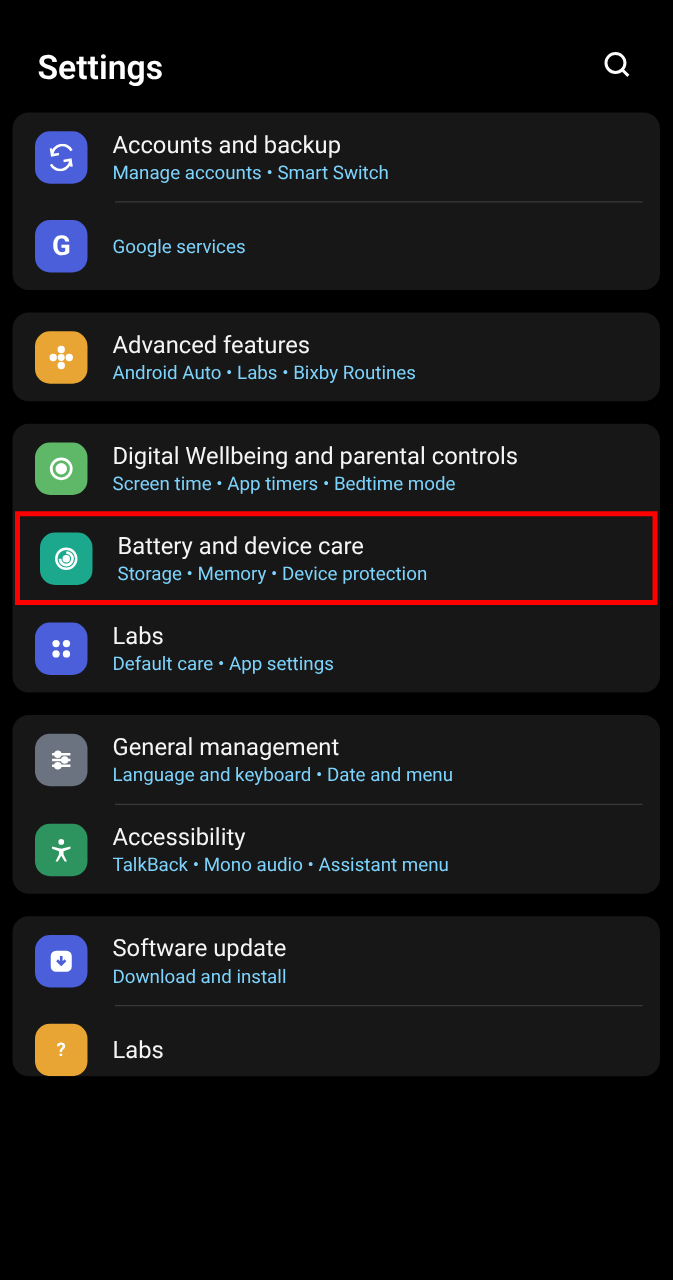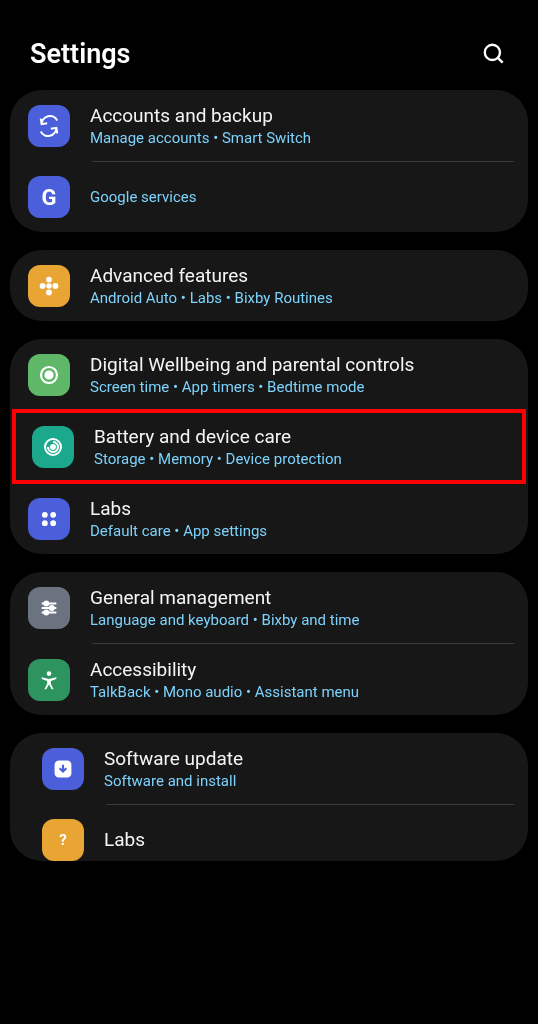--- a/index.html
+++ b/index.html
@@ -7,40 +7,39 @@
       width: 538px;
       height: 1024px;
       background: #000;
       font-family: -apple-system, BlinkMacSystemFont, 'Segoe UI', Roboto, sans-serif;
       color: #fff;
       overflow: hidden;
     }
     .header {
       display: flex;
       justify-content: space-between;
-      align-items: center;
       padding: 38px 30px 24px 30px;
       gap: 12px;
     }
     .header-title {
       font-size: 27px;
       font-weight: 600;
       color: #fff;
     }
     .search-btn {
       width: 28px;
       height: 28px;
       display: flex;
       align-items: center;
       justify-content: center;
       cursor: pointer;
     }
     .group {
       background: #171717;
-      border-radius: 32px;
+      border-radius: 13px;
       margin: 0 10px 18px 10px;
       overflow: hidden;
     }
     .item {
       display: flex;
       align-items: center;
       padding: 14px 18px;
       cursor: pointer;
       position: relative;
     }
@@ -198,49 +197,49 @@
         <line x1="4" y1="7" x2="20" y2="7"></line>
         <circle cx="9" cy="7" r="2.2" fill="#fff"></circle>
         <line x1="4" y1="12" x2="20" y2="12"></line>
         <circle cx="15" cy="12" r="2.2" fill="#fff"></circle>
         <line x1="4" y1="17" x2="20" y2="17"></line>
         <circle cx="9" cy="17" r="2.2" fill="#fff"></circle>
       </svg>
     </div>
     <div class="item-text">
       <div class="item-title">General management</div>
-      <div class="item-subtitle">Language and keyboard  •  Bixby and time</div>
+      <div class="item-subtitle">Language and keyboard  •  Date and menu</div>
     </div>
   </div>
   <div class="divider"></div>
   <div class="item">
     <div class="icon-wrap ic-accessibility">
       <svg width="22" height="22" viewBox="0 0 24 24" fill="#fff">
         <circle cx="12" cy="5" r="2.5"></circle>
         <path d="M4 9 L12 11 L20 9 L20 11 L14 13 L14 16 L17 22 L15 22 L12 17 L9 22 L7 22 L10 16 L10 13 L4 11 Z"></path>
       </svg>
     </div>
     <div class="item-text">
       <div class="item-title">Accessibility</div>
       <div class="item-subtitle">TalkBack  •  Mono audio  •  Assistant menu</div>
     </div>
   </div>
 </div>
 
-<div class="group" style="margin-bottom:0;padding-left:14px;">
+<div class="group" style="margin-bottom:0;">
   <div class="item">
     <div class="icon-wrap ic-software">
       <svg width="20" height="20" viewBox="0 0 24 24" fill="none" stroke="#fff" stroke-width="2.2">
         <rect x="3" y="3" width="18" height="18" rx="4" fill="#fff"></rect>
         <path d="M12 7 L12 14 M8 11 L12 15 L16 11" stroke="#4a5fd9" stroke-width="2.5"></path>
       </svg>
     </div>
     <div class="item-text">
       <div class="item-title">Software update</div>
-      <div class="item-subtitle">Software and install</div>
+      <div class="item-subtitle">Download and install</div>
     </div>
   </div>
   <div class="divider"></div>
   <div class="item" style="padding-bottom:0;">
     <div class="icon-wrap ic-help" style="align-self:flex-start;">
       <svg width="20" height="20" viewBox="0 0 24 24" fill="#fff">
         <text x="12" y="18" text-anchor="middle" font-size="18" font-weight="bold" fill="#fff">?</text>
       </svg>
     </div>
     <div class="item-text">

